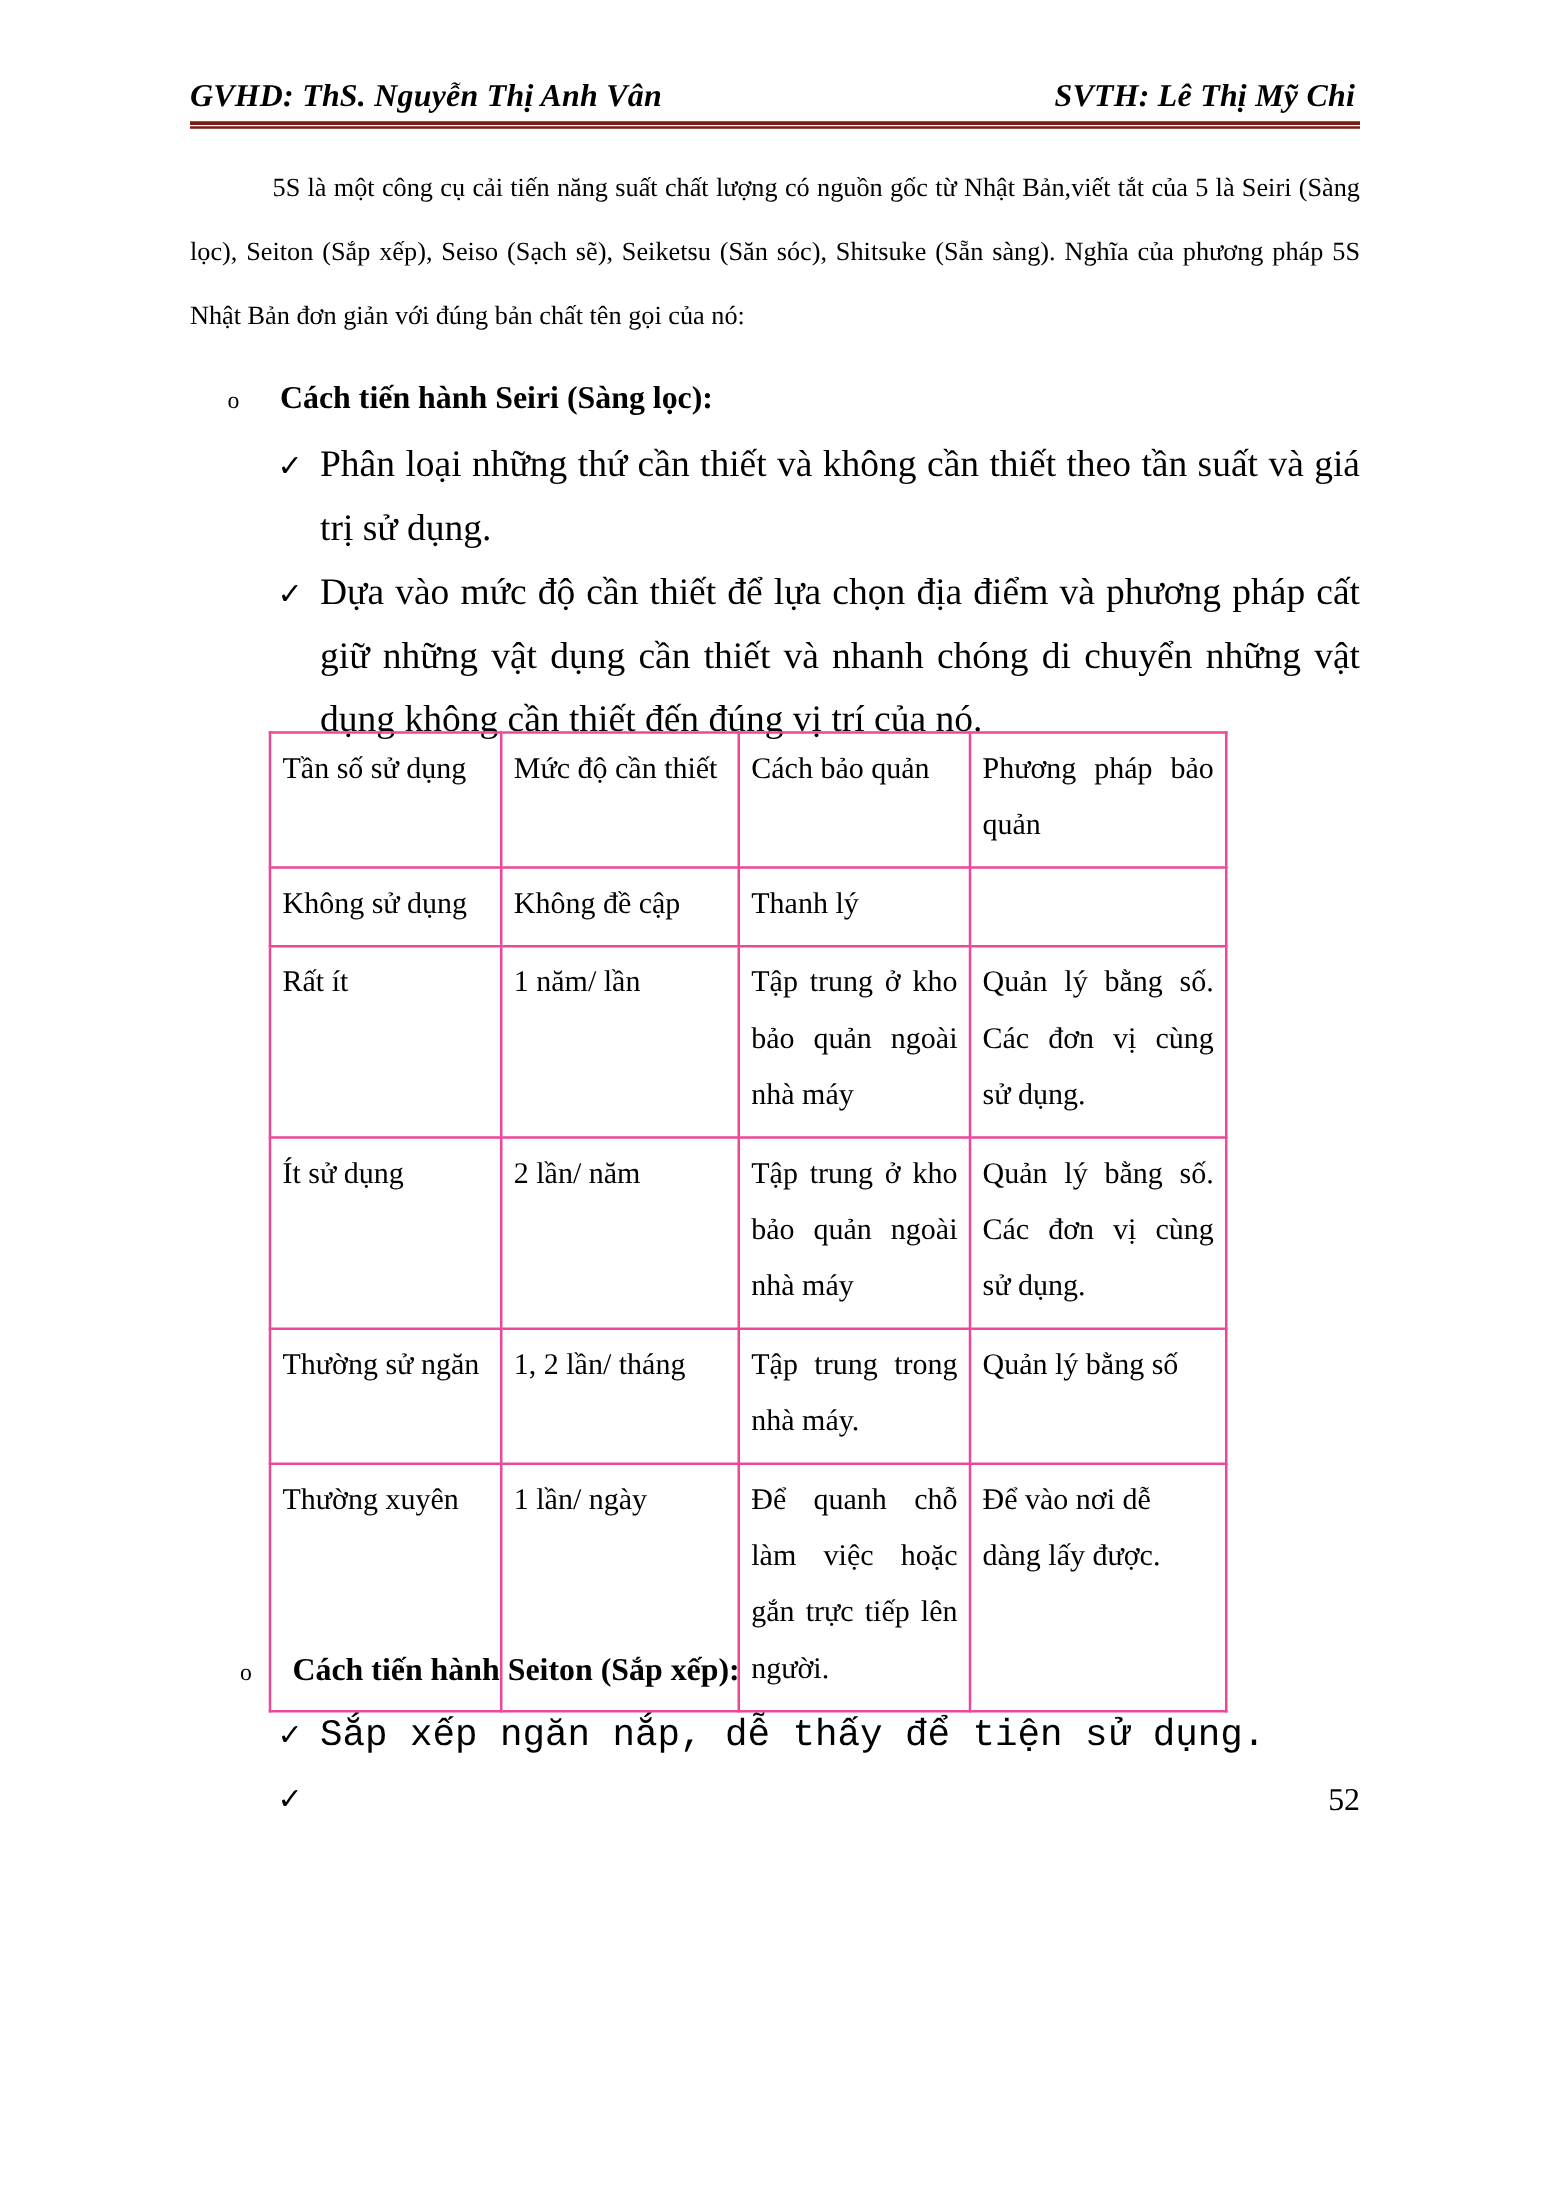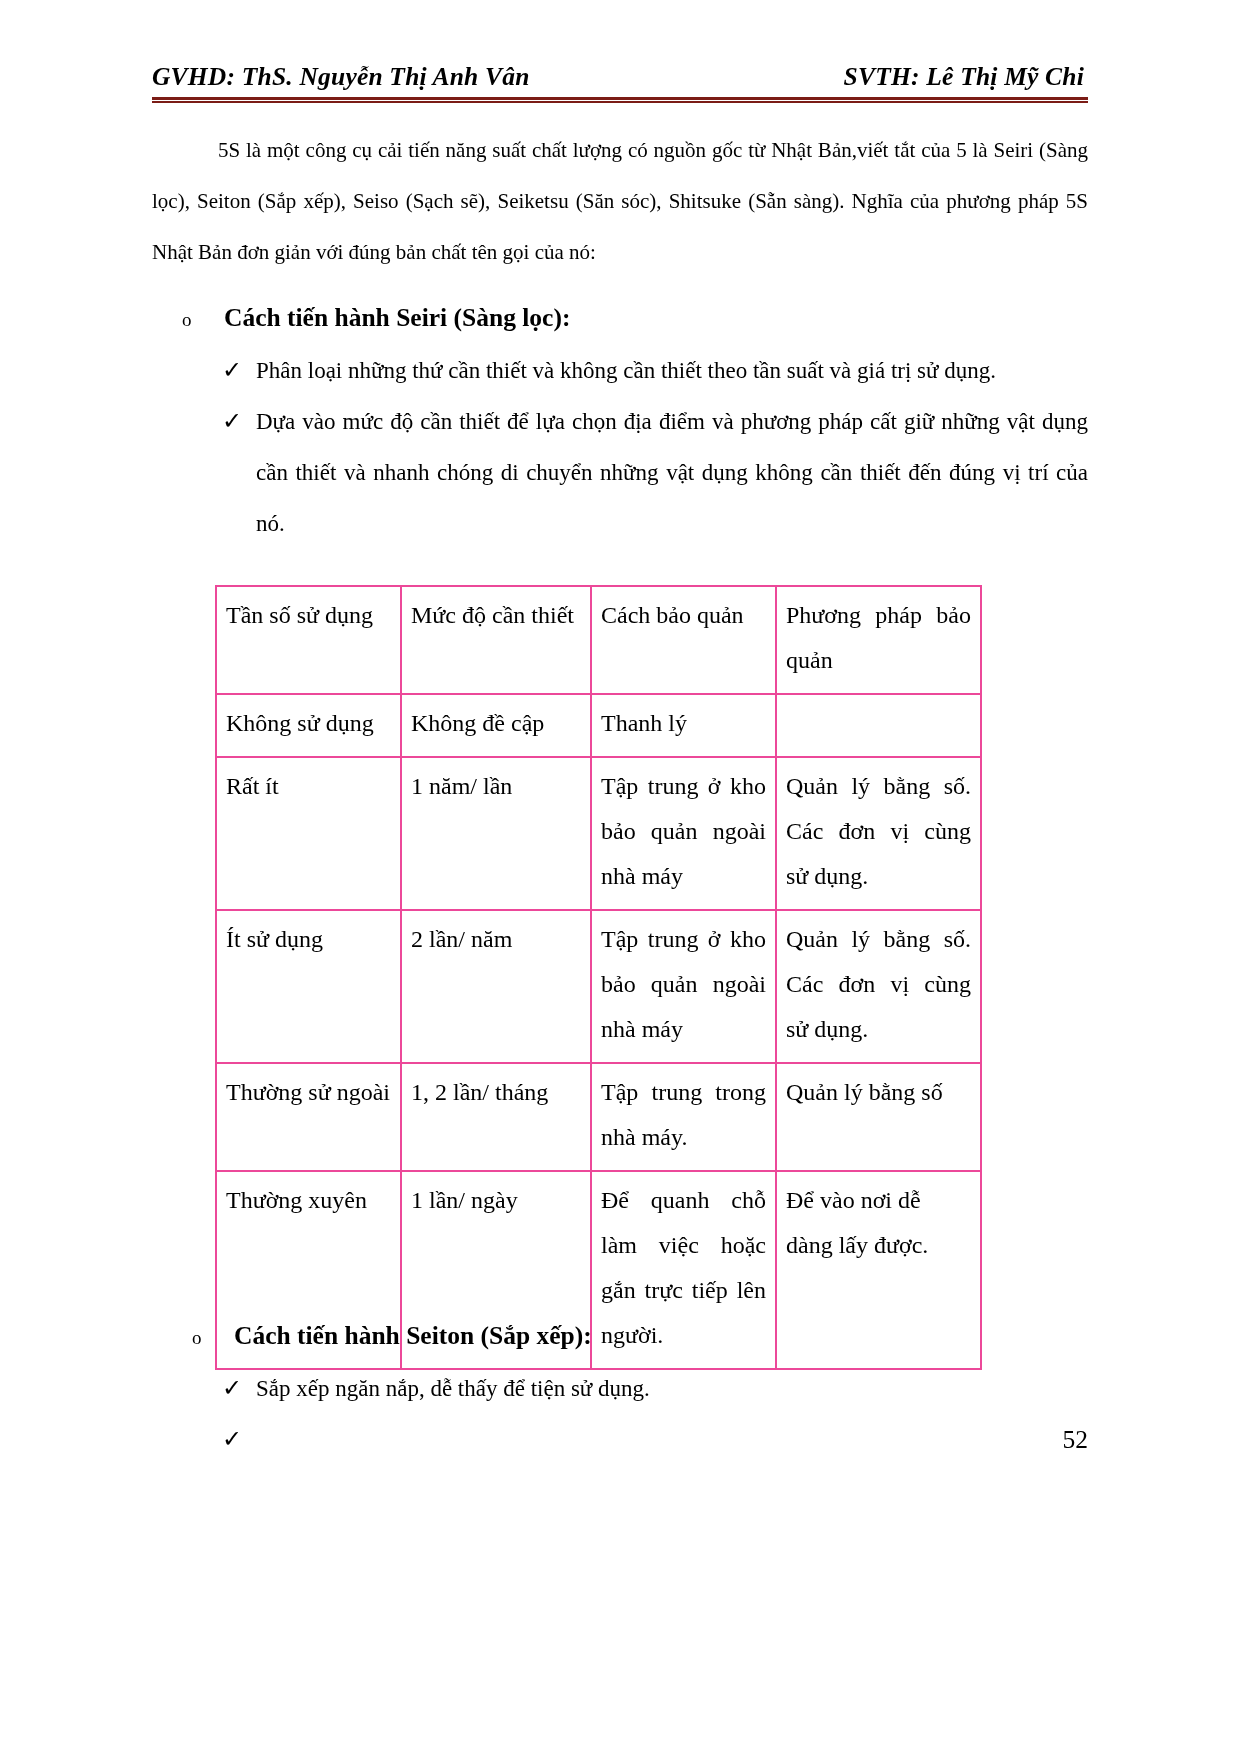--- a/index.html
+++ b/index.html
@@ -99,27 +99,27 @@
     align-items: baseline;
     padding-left: 70px;
   }
   .lvl2-marker {
     width: 34px;
     flex: 0 0 34px;
     font-size: 24px;
     line-height: 51px;
   }
   .lvl2-text {
-    font-size: 23px;
+    font-size: 30px;
     line-height: 51px;
     text-align: justify;
     text-justify: inter-word;
     flex: 1 1 auto;
   }
-  .lvl2-text.nowrap { text-align: left; }
+  .lvl2-text.nowrap { text-align: left; font-family: Liberation Mono, monospace; }
 
   
   .vidu {
     font-style: italic;
     font-size: 25.5px;
     line-height: 51px;
     padding-left: 70px;
     margin-top: 6px;
   }
 
@@ -232,21 +232,21 @@
           <td>Tập trung ở kho bảo quản ngoài nhà máy</td>
           <td>Quản lý bằng số. Các đơn vị cùng sử dụng.</td>
         </tr>
         <tr>
           <td class="nj">Ít sử dụng</td>
           <td class="nj">2 lần/ năm</td>
           <td>Tập trung ở kho bảo quản ngoài nhà máy</td>
           <td>Quản lý bằng số. Các đơn vị cùng sử dụng.</td>
         </tr>
         <tr>
-          <td class="nj">Thường sử ngoài</td>
+          <td class="nj">Thường sử ngăn</td>
           <td class="nj">1, 2 lần/ tháng</td>
           <td>Tập trung trong nhà máy.</td>
           <td class="nj">Quản lý bằng số</td>
         </tr>
         <tr>
           <td class="nj">Thường xuyên</td>
           <td class="nj">1 lần/ ngày</td>
           <td>Để quanh chỗ làm việc hoặc gắn trực tiếp lên người.</td>
           <td class="nj">Để vào nơi dễ dàng lấy được.</td>
         </tr>

